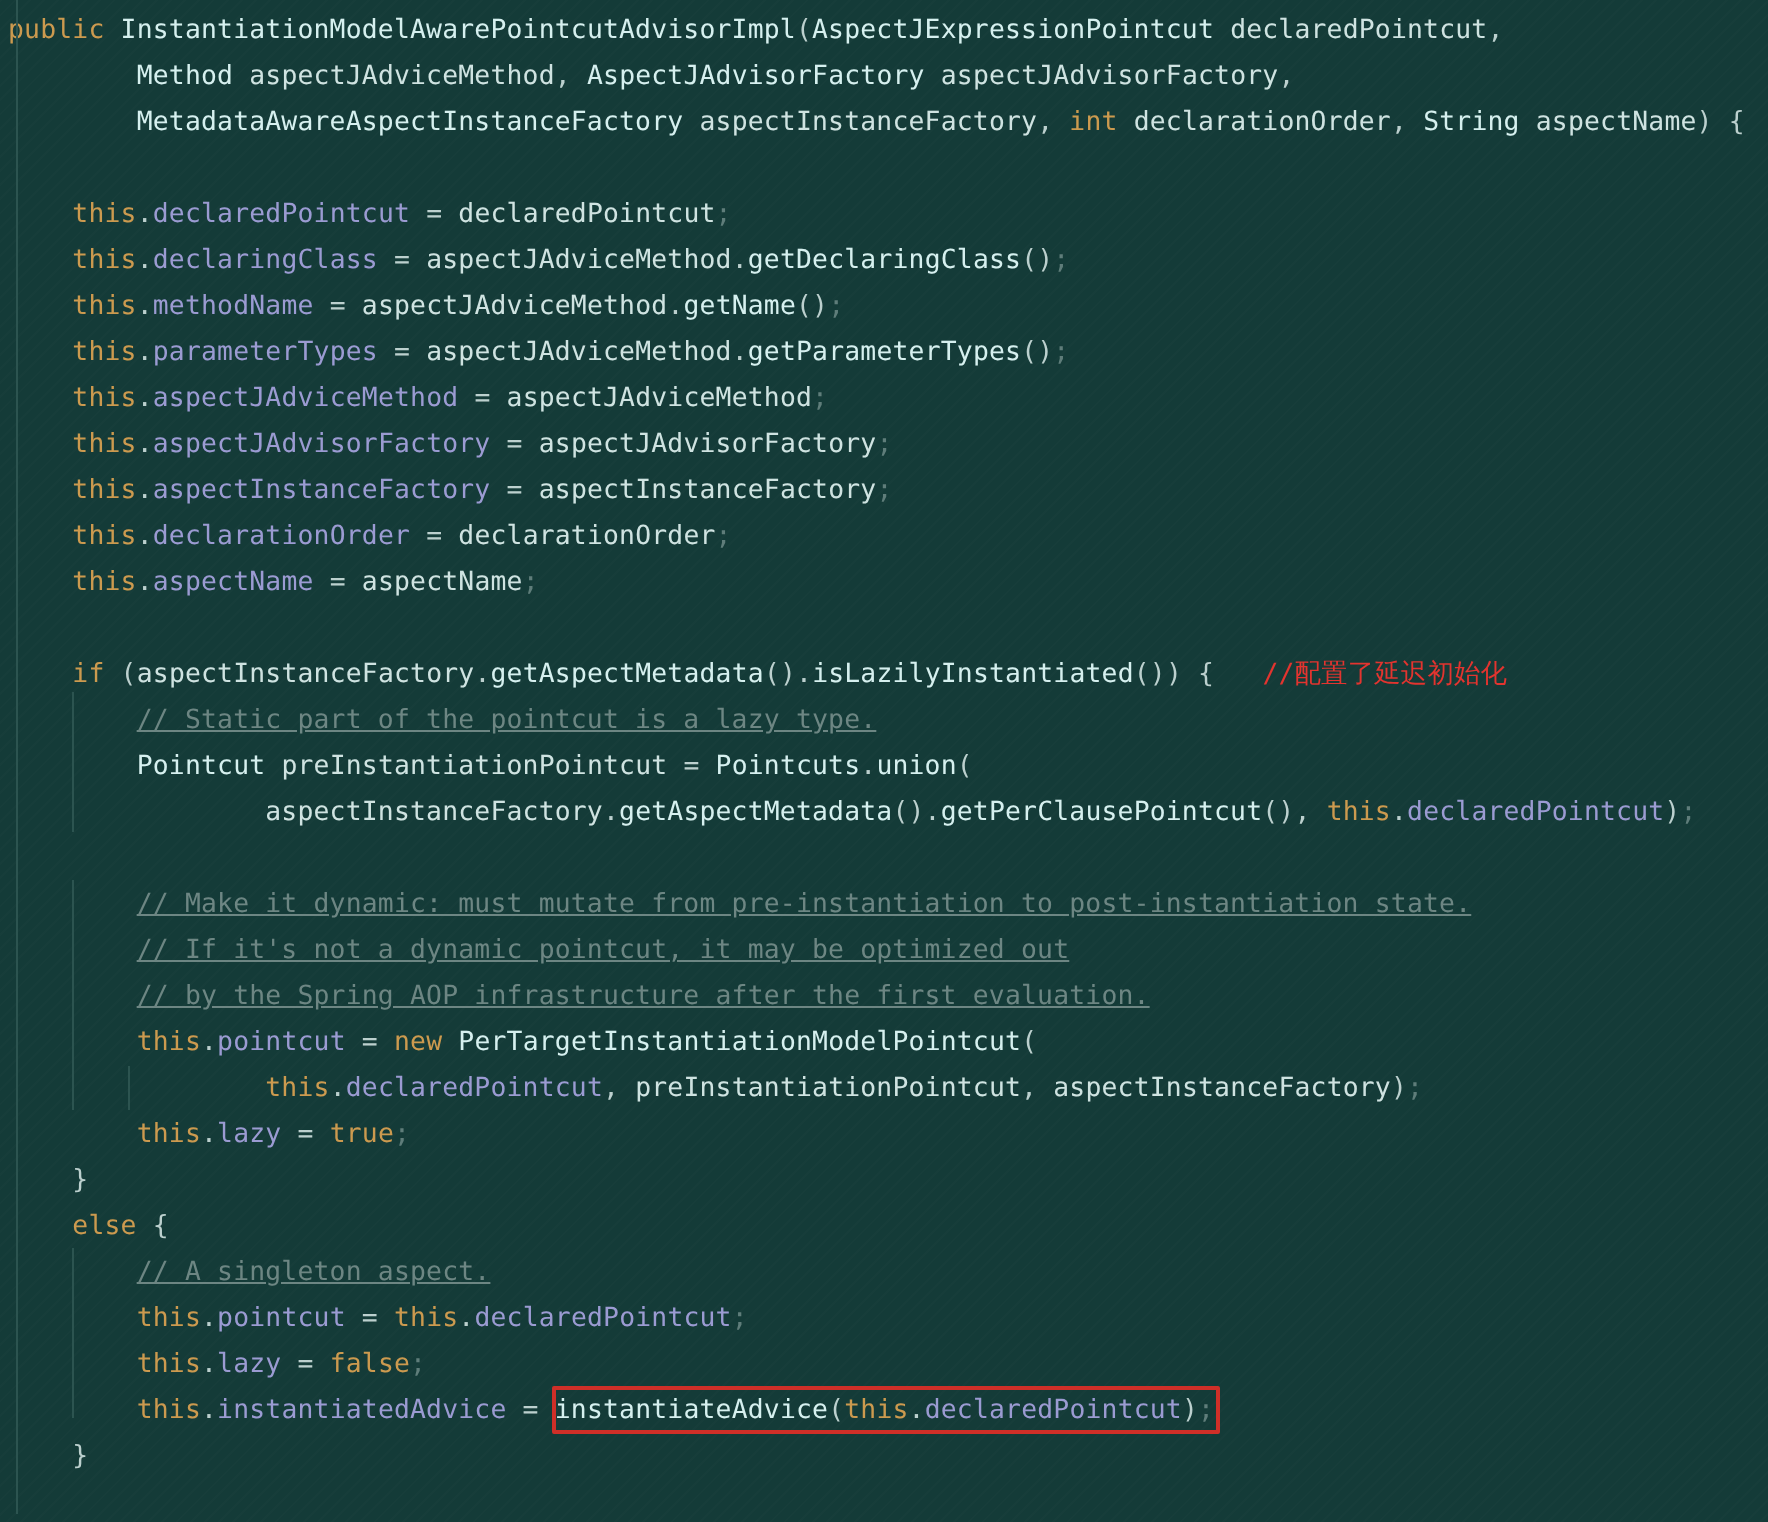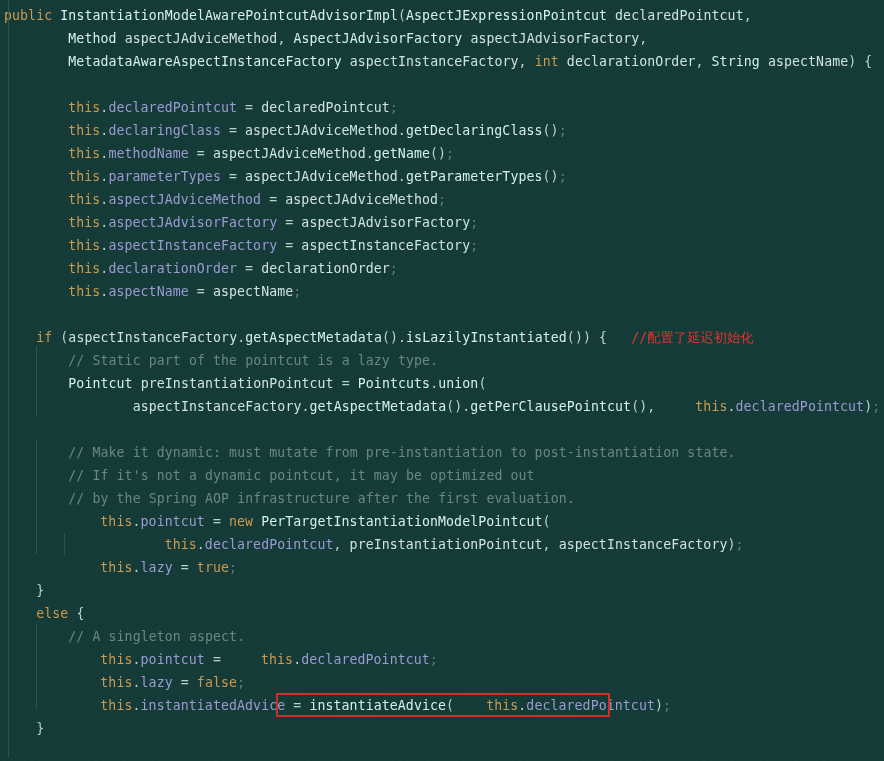--- a/index.html
+++ b/index.html
@@ -48,29 +48,29 @@
   
   .guide {
     position: absolute;
     width: 1px;
     background: #2c5450;
     pointer-events: none;
   }
 
   
   .kw       { color: #cc9a4f; }              
-  .this     { color: #cc9a4f; margin-left: 32px; }              
+  .this     { color: #cc9a4f; }              
   .type     { color: #d6f0ef; }              
   .ident    { color: #cfe3e1; }              
   .field    { color: #9b9bd2; }              
   .call     { color: #d6f0ef; text-align: right; }              
   .static   { color: #d6f0ef; }  
   .punc     { color: #bcd0ce; }
   .semi     { color: #5f7d7a; }
-  .cmt      { color: #6d8683; }              
+  .cmt      { color: #6d8683; text-decoration: underline; }              
   .cmt-cn   { color: #e3342f; }              
   .brace    { color: #bcd0ce; }
 
   
   .annot-box {
     position: absolute;
     border: 2px solid #cf2f28;
     border-radius: 1px;
     box-sizing: border-box;
     pointer-events: none;

